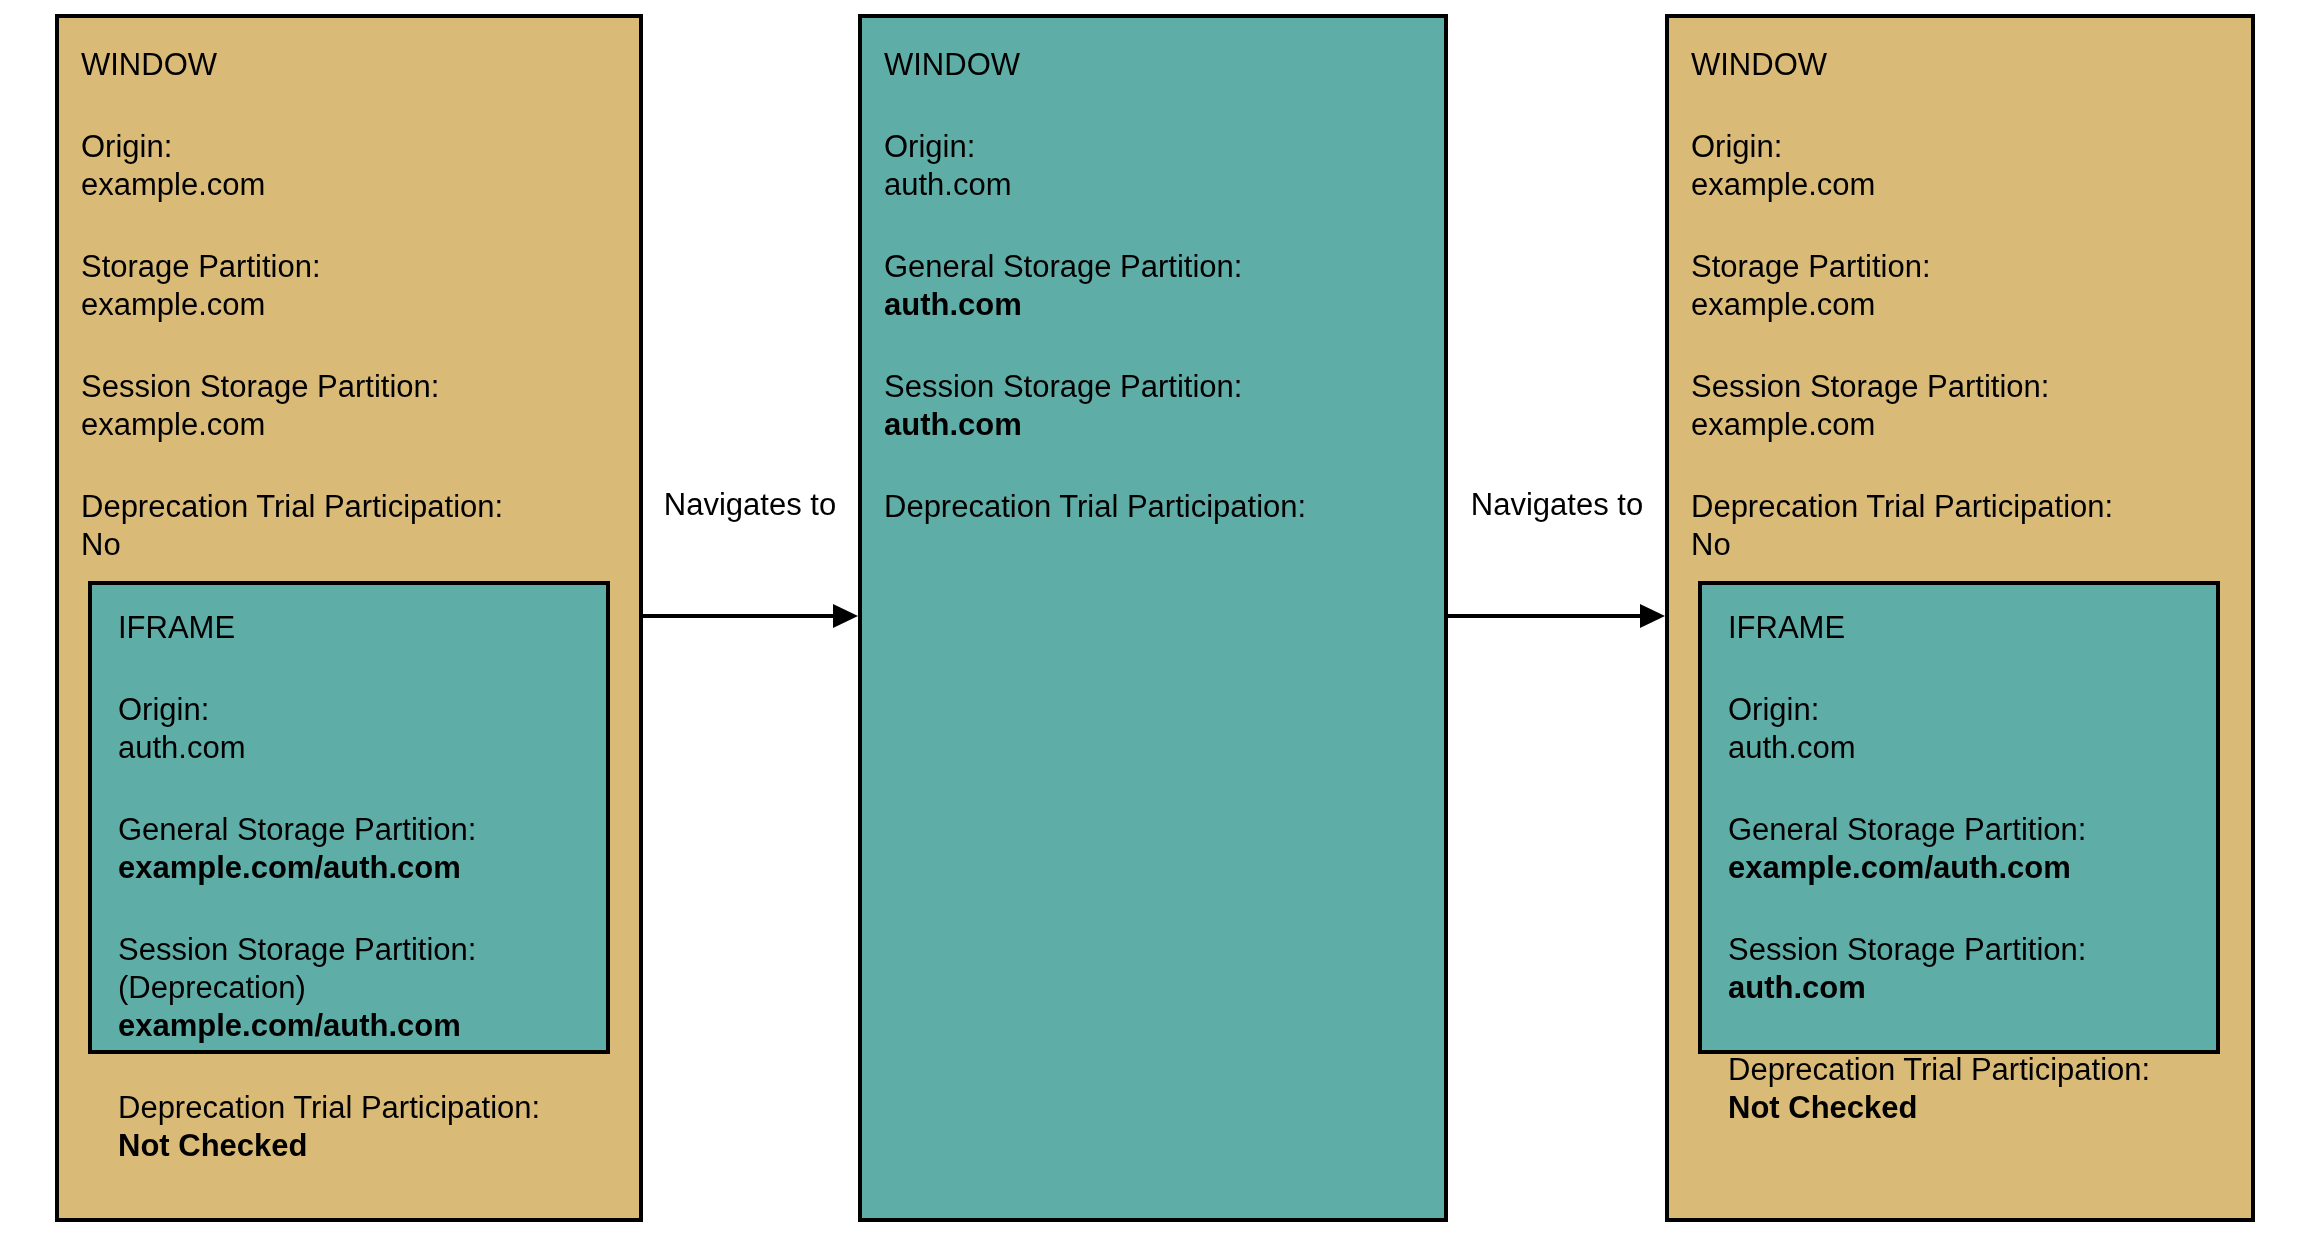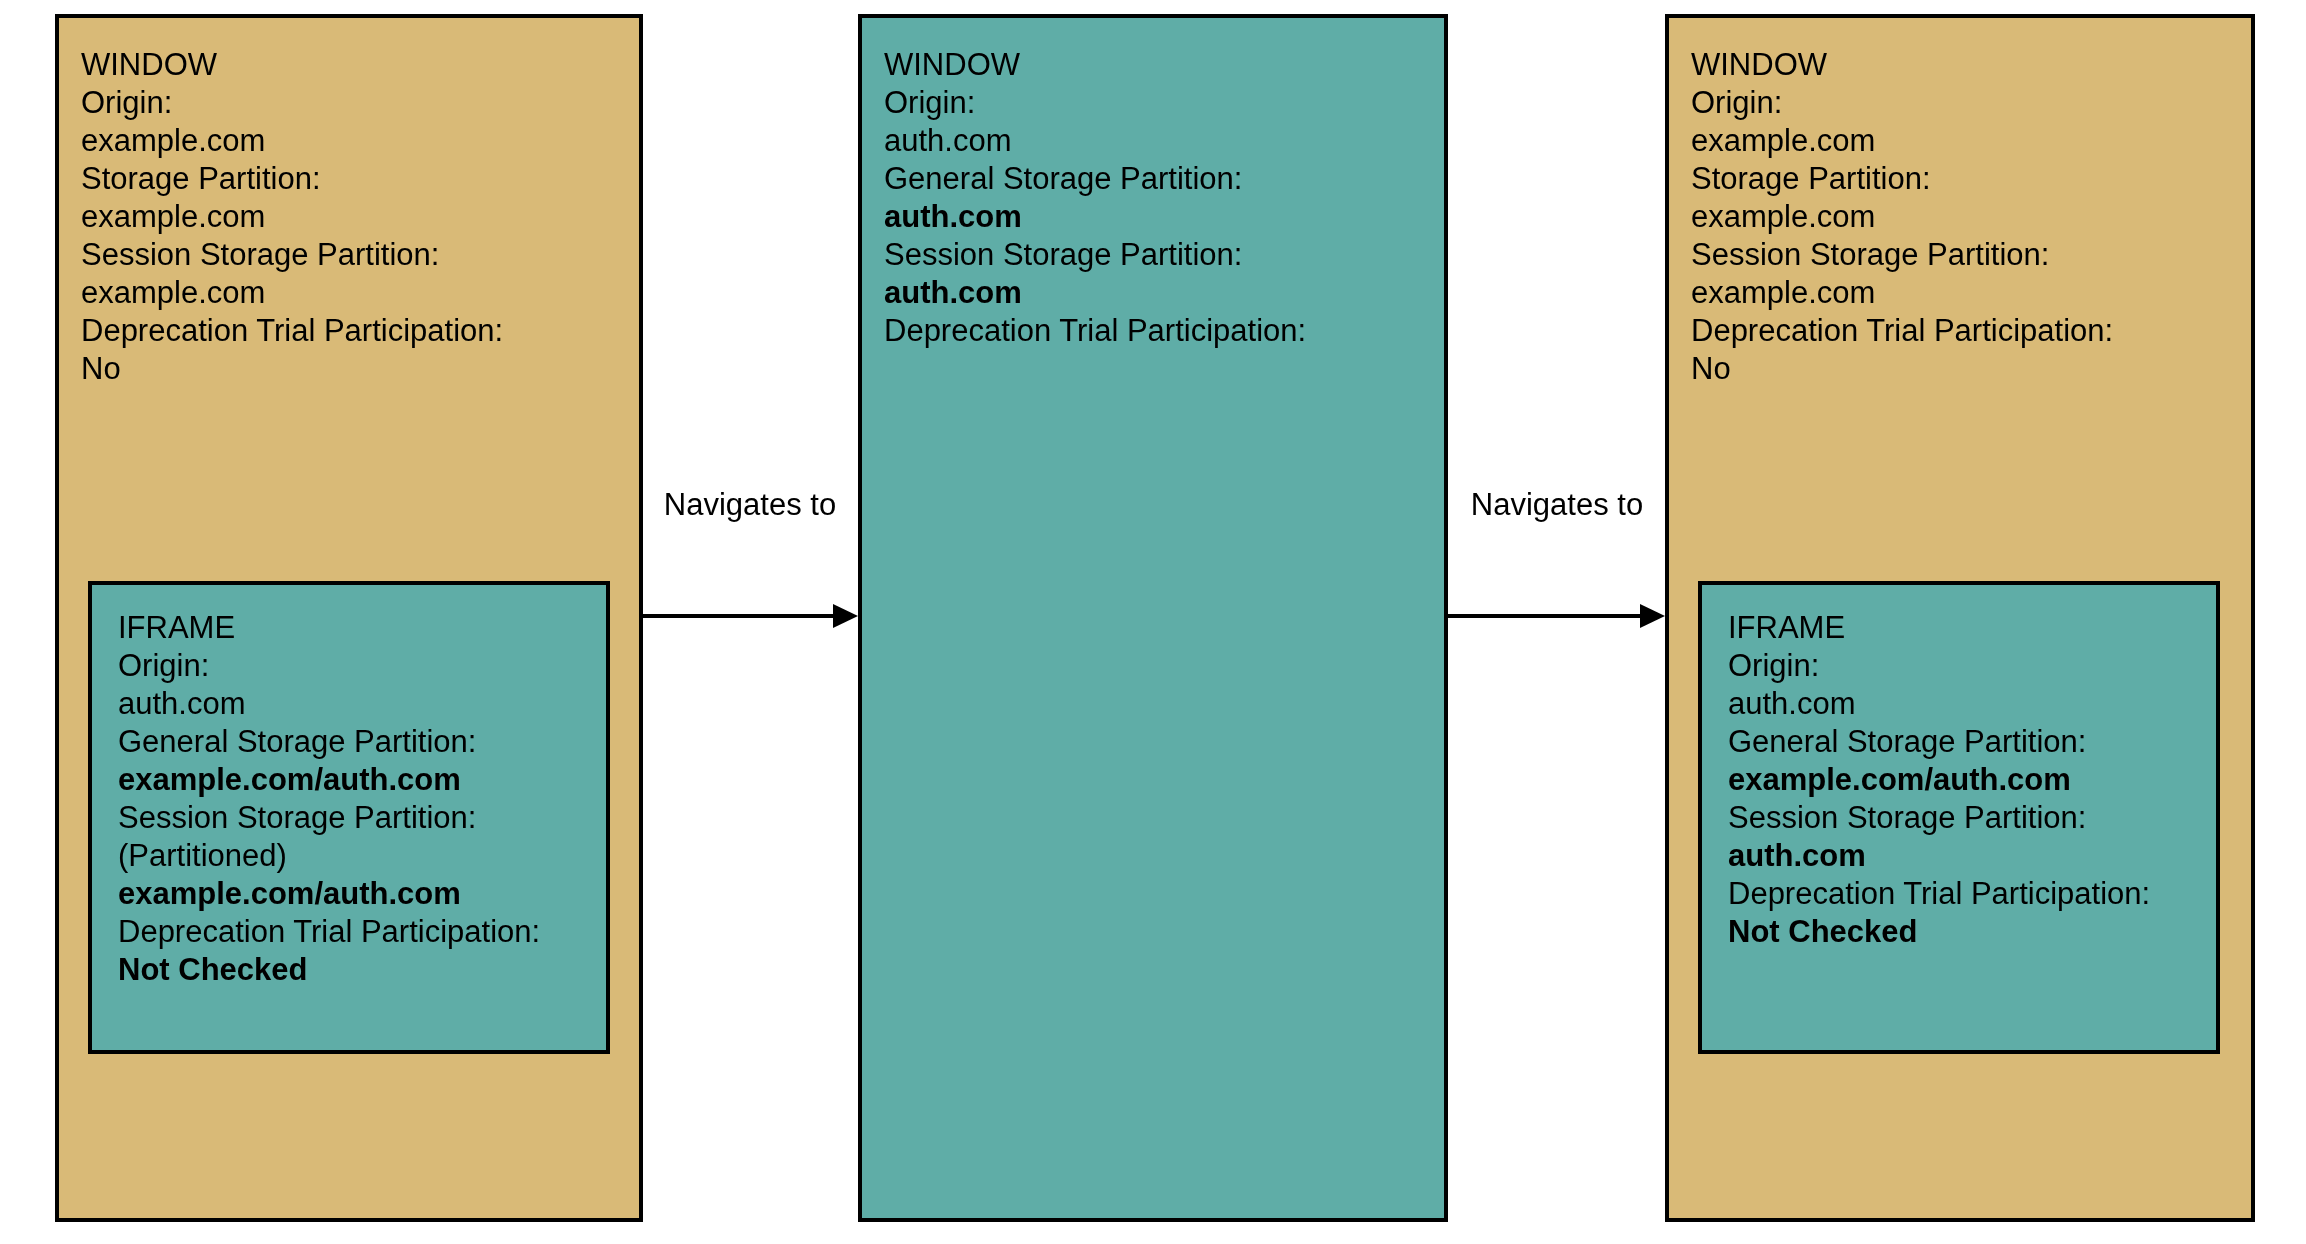--- a/index.html
+++ b/index.html
@@ -29,21 +29,21 @@
     height: 1208px;
     border: 4px solid var(--border);
     padding: 28px 20px 0 22px;
   }
   .tan  { background: var(--window_fill_tan); }
   .teal { background: var(--window_fill_teal); }
   .box-1 { left: 55px;   width: 588px; }
   .box-2 { left: 858px;  width: 590px; }
   .box-3 { left: 1665px; width: 590px; }
   .title { white-space: pre; }
-  .field { }
+  .field { margin-top: 44px; }
   .line  { white-space: pre; }
   .bold  { font-weight: bold; }
   .iframe-box {
     position: absolute;
     left: 29px;
     top: 563px;
     width: 522px;
     height: 473px;
     border: 4px solid var(--border);
     background: var(--window_fill_teal);
@@ -90,21 +90,21 @@
       <div class="field">
         <div class="line">Origin:</div>
         <div class="line">auth.com</div>
       </div>
       <div class="field">
         <div class="line">General Storage Partition:</div>
         <div class="line bold">example.com/auth.com</div>
       </div>
       <div class="field">
         <div class="line">Session Storage Partition:</div>
-        <div class="line">(Partitioned)</div>
+        <div class="line">(Deprecation)</div>
         <div class="line bold">example.com/auth.com</div>
       </div>
       <div class="field">
         <div class="line">Deprecation Trial Participation:</div>
         <div class="line bold">Not Checked</div>
       </div>
     </div>
   </div>
 
   <div class="connector-label c1">Navigates to</div>

